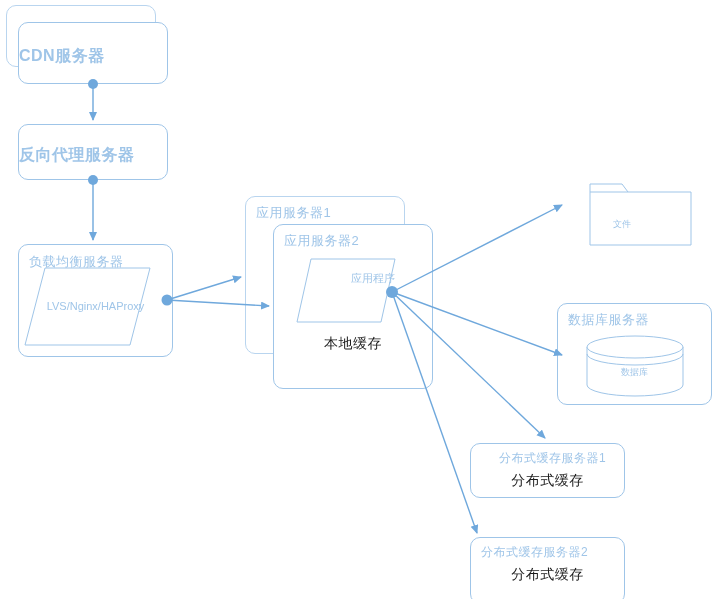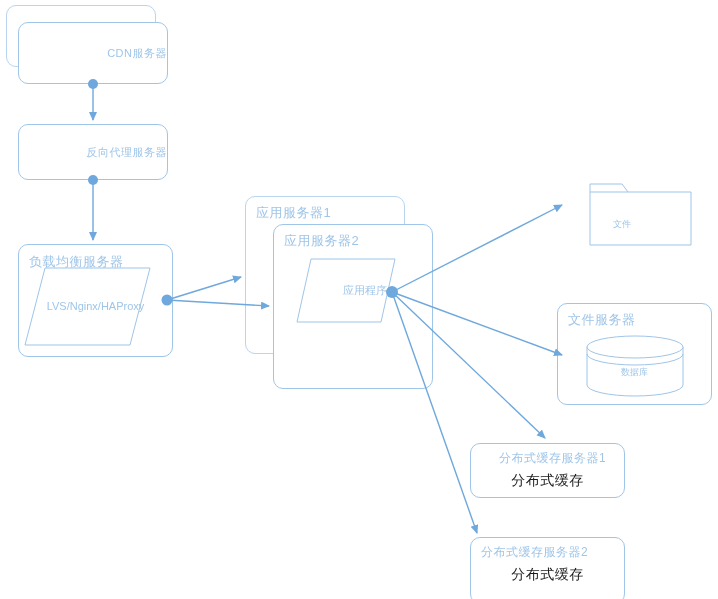--- a/index.html
+++ b/index.html
@@ -28,24 +28,25 @@
     position: absolute;
     box-sizing: border-box;
     background: #ffffff;
     border: 1px solid #b9d5ef;
     border-radius: 10px;
   }
   .title-center {
     position: absolute;
     left: 0;
     right: 0;
-    text-align: right;
+    text-align: left;
     color: #9fc5e8;
-    font-size: 11px;
+    font-size: 16px;
     letter-spacing: 0.5px;
+    font-weight: bold;
   }
   .title-left {
     position: absolute;
     color: #9fc5e8;
     font-size: 13px;
     letter-spacing: 0.5px;
     white-space: nowrap;
   }
   .body-dark {
     position: absolute;
@@ -103,35 +104,36 @@
   <svg class="overlay">
     <polygon points="45,268 150,268 130,345 25,345" fill="#ffffff" stroke="#9fc5e8" stroke-width="1"></polygon>
   </svg>
   <div class="para-label" style="left:18px; width:155px; top:300px;">LVS/Nginx/HAProxy</div>
 
   <div class="node-ghost" style="left:245px; top:196px; width:160px; height:158px;">
     <div class="title-left" style="left:10px; top:7px;">应用服务器1</div>
   </div>
   <div class="node" style="left:273px; top:224px; width:160px; height:165px;">
     <div class="title-left" style="left:10px; top:7px;">应用服务器2</div>
+    <div class="body-dark" style="top:110px;">本地缓存</div>
   </div>
 
   <svg class="overlay">
     <polygon points="311,259 395,259 381,322 297,322" fill="#ffffff" stroke="#9fc5e8" stroke-width="1"></polygon>
   </svg>
-  <div class="para-label" style="left:273px; width:184px; top:283px;">应用程序</div>
+  <div class="para-label" style="left:273px; width:184px; top:271px;padding-left:8px;">应用程序</div>
 
   <svg class="overlay">
     <path d="M 590,184 L 622,184 L 628,192 L 691,192 L 691,245 L 590,245 Z" fill="#ffffff" stroke="#9fc5e8" stroke-width="1"></path>
     <path d="M 590,192 L 628,192" fill="none" stroke="#9fc5e8" stroke-width="1"></path>
   </svg>
   <div class="shape-label-sm" style="left:557px; width:130px; top:218px;">文件</div>
 
   <div class="node" style="left:557px; top:303px; width:155px; height:102px;">
-    <div class="title-left" style="left:10px; top:7px;">文件服务器</div>
+    <div class="title-left" style="left:10px; top:7px;">数据库服务器</div>
   </div>
   <svg class="overlay">
     <path d="M 587,347 L 587,385 A 48,11 0 0 0 683,385 L 683,347" fill="#ffffff" stroke="#9fc5e8" stroke-width="1"></path>
     <ellipse cx="635" cy="347" rx="48" ry="11" fill="#ffffff" stroke="#9fc5e8" stroke-width="1"></ellipse>
     <path d="M 587,354 A 48,11 0 0 0 683,354" fill="none" stroke="#9fc5e8" stroke-width="1"></path>
   </svg>
   <div class="shape-label-sm" style="left:557px; width:155px; top:366px;">数据库</div>
 
   <div class="node" style="left:470px; top:443px; width:155px; height:55px;">
     <div class="title-left" style="left:10px; top:6px; font-size:12px;margin-left:18px;">分布式缓存服务器1</div>

